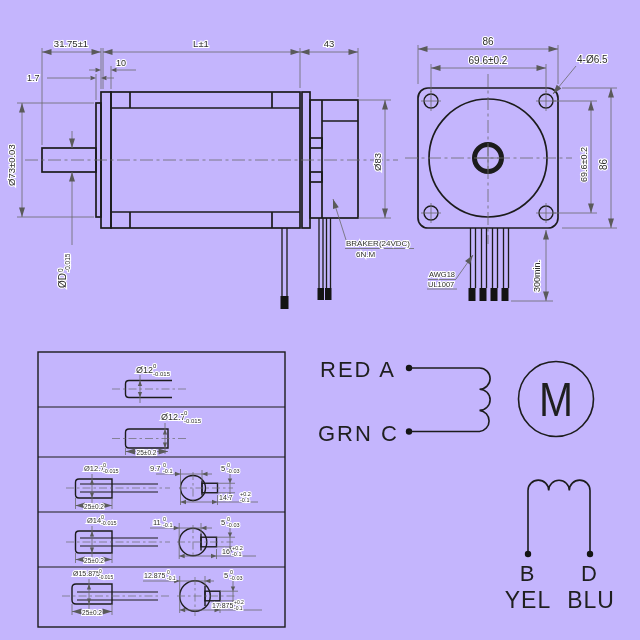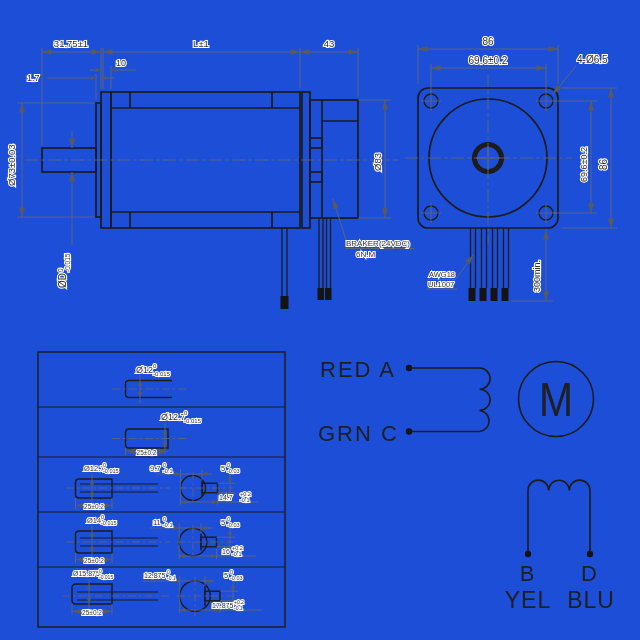--- a/index.html
+++ b/index.html
@@ -1,16 +1,16 @@
 <!DOCTYPE html>
 <html><head>
 <meta charset="utf-8">
 <style>
   html,body{margin:0;padding:0;background:#ffffff;}
-  .page{width:640px;height:640px;background:#1d4ed8;position:relative;overflow:hidden;}
+  .page{width:640px;height:640px;background:#c4b5fd;position:relative;overflow:hidden;}
   svg{display:block;}
   .main{stroke:#1c1c1c;stroke-width:1.7;fill:none;stroke-linejoin:miter;}
   .med{stroke:#1c1c1c;stroke-width:1.4;fill:none;}
   .thin{stroke:#1c1c1c;stroke-width:1.1;fill:none;}
   .wire{stroke:#1c1c1c;stroke-width:1.3;fill:none;}
   .schem{stroke:#1c1c1c;stroke-width:1.6;fill:none;}
   .dim{stroke:#6a6a6a;stroke-width:0.8;fill:none;}
   .cl{stroke:#6a6a6a;stroke-width:0.8;stroke-dasharray:13 3.5 3 3.5;fill:none;}
   .cls{stroke:#6a6a6a;stroke-width:0.7;stroke-dasharray:8 3 2.5 3;fill:none;}
   .arr{fill:#5a5a5a;stroke:none;}

